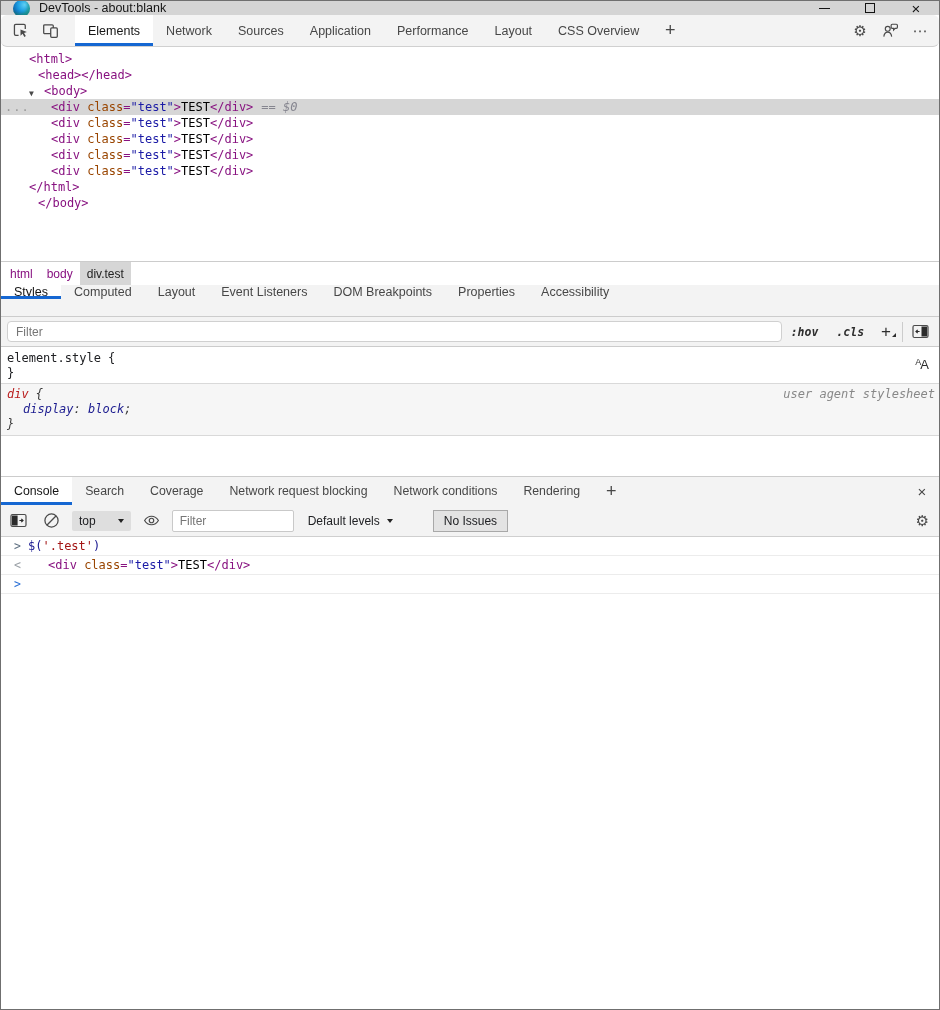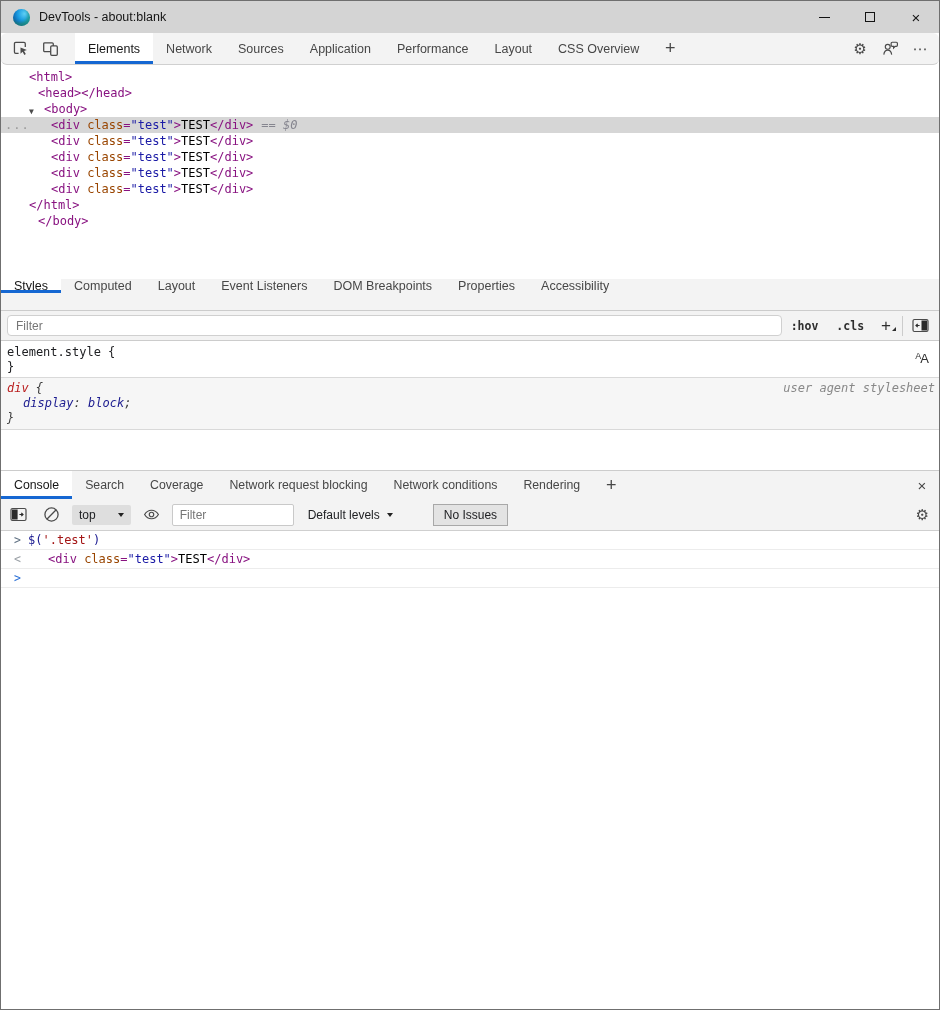--- a/index.html
+++ b/index.html
@@ -3,21 +3,21 @@
 <meta charset="utf-8">
 <style>
   * { box-sizing: border-box; }
   html,body { margin:0; padding:0; background:#fff; }
   .window{
     width:940px; height:1010px; border:1px solid #6f6f6f; background:#fff;
     display:flex; flex-direction:column; overflow:hidden;
     font-family:"Liberation Sans", sans-serif; color:#1a1a1a;
   }
   
-  .titlebar{ height:32px; flex:0 0 auto; background:#d4d4d4; display:flex; align-items:center; }
+  .titlebar{ height:14px; flex:0 0 auto; background:#d4d4d4; display:flex; align-items:center; }
   .edge-logo{ width:17px; height:17px; margin-left:12px; border-radius:50%;
     background: radial-gradient(circle at 68% 28%, #5fd0f5 0%, #1b9de2 40%, #0c59a4 78%, #0a4a8f 100%);
     box-shadow: inset -2px -3px 3px rgba(32,150,90,.55); }
   .title{ margin-left:9px; font-size:12.5px; color:#141414; }
   .win-controls{ margin-left:auto; display:flex; height:100%; }
   .wbtn{ width:46px; display:flex; align-items:center; justify-content:center; }
   .min-glyph{ width:11px; border-top:1px solid #131313; display:inline-block; }
   .max-glyph{ width:10px; height:10px; border:1px solid #131313; display:inline-block; }
   .close-glyph{ font-size:15px; line-height:1; color:#131313; }
   
@@ -58,21 +58,21 @@
   .styles-tabs-row{ height:32px; flex:0 0 auto; background:#f3f3f3; border-bottom:1px solid #ccc;
     display:flex; align-items:flex-start; }
   
   .styles-filter-row{ height:30px; flex:0 0 auto; background:#f3f3f3; border-bottom:1px solid #ccc;
     display:flex; align-items:center; }
   .styles-filter-input{ flex:1; height:21px; margin-left:6px; border:1px solid #d0d0d0;
     border-radius:4px; background:#fff; font-size:12px; padding:0 8px; outline:none;
     font-family:"Liberation Sans",sans-serif; color:#333; }
   .styles-filter-input::placeholder{ color:#767676; }
   .mono-btn{ font-family:"DejaVu Sans Mono",monospace; font-size:11.5px; color:#2e2e2e;
-    padding:0 9px; font-weight:bold; }
+    padding:0 9px; font-weight:bold;font-style:italic; }
   .plus-btn{ position:relative; font-size:17px; font-weight:300; color:#2e2e2e; padding:0 11px 0 8px; }
   .plus-caret{ position:absolute; right:6px; bottom:5px; width:0; height:0;
     border-left:4px solid transparent; border-bottom:4px solid #2e2e2e; }
   .vsep{ width:1px; height:20px; background:#ccc; }
   .panel-toggle{ margin:0 10px 0 9px; display:flex; }
   
   .style-inline{ height:37px; flex:0 0 auto; border-bottom:1px solid #d9d9d9; background:#fff;
     font-family:"DejaVu Sans Mono",monospace; font-size:12px; line-height:15px;
     padding:4px 6px 0; position:relative; color:#202124; }
   .aa-icon{ position:absolute; right:10px; top:8px; color:#2e2e2e; font-family:"Liberation Sans",sans-serif; }
@@ -186,20 +186,25 @@
       <div class="tree-row" style="padding-left: 43px;"><span class="arrow" style="left: 28px;">▼</span><span class="tk-tag">&lt;body&gt;</span></div>
       <div class="tree-row selected" style="padding-left: 50px;"><span class="gutter">...</span><span class="tk-tag">&lt;div </span><span class="tk-attr">class</span><span class="tk-tag">=</span><span class="tk-val">"test"</span><span class="tk-tag">&gt;</span><span class="tk-text">TEST</span><span class="tk-tag">&lt;/div&gt;</span><span class="eq-ref">== $0</span></div>
       <div class="tree-row" style="padding-left: 50px;"><span class="tk-tag">&lt;div </span><span class="tk-attr">class</span><span class="tk-tag">=</span><span class="tk-val">"test"</span><span class="tk-tag">&gt;</span><span class="tk-text">TEST</span><span class="tk-tag">&lt;/div&gt;</span></div>
       <div class="tree-row" style="padding-left: 50px;"><span class="tk-tag">&lt;div </span><span class="tk-attr">class</span><span class="tk-tag">=</span><span class="tk-val">"test"</span><span class="tk-tag">&gt;</span><span class="tk-text">TEST</span><span class="tk-tag">&lt;/div&gt;</span></div>
       <div class="tree-row" style="padding-left: 50px;"><span class="tk-tag">&lt;div </span><span class="tk-attr">class</span><span class="tk-tag">=</span><span class="tk-val">"test"</span><span class="tk-tag">&gt;</span><span class="tk-text">TEST</span><span class="tk-tag">&lt;/div&gt;</span></div>
       <div class="tree-row" style="padding-left: 50px;"><span class="tk-tag">&lt;div </span><span class="tk-attr">class</span><span class="tk-tag">=</span><span class="tk-val">"test"</span><span class="tk-tag">&gt;</span><span class="tk-text">TEST</span><span class="tk-tag">&lt;/div&gt;</span></div>
       <div class="tree-row" style="padding-left: 28px;"><span class="tk-tag">&lt;/html&gt;</span></div>
       <div class="tree-row" style="padding-left: 37px;"><span class="tk-tag">&lt;/body&gt;</span></div>
     </div>
 
+  <div class="crumbs" id="crumbs">
+      <div class="crumb">html</div>
+      <div class="crumb">body</div>
+      <div class="crumb selected">div.test</div>
+    </div>
 
   <div class="styles-tabs-row">
     <div class="tabs" id="styles-tabs">
         <div class="tab active">Styles</div>
         <div class="tab">Computed</div>
         <div class="tab">Layout</div>
         <div class="tab">Event Listeners</div>
         <div class="tab">DOM Breakpoints</div>
         <div class="tab">Properties</div>
         <div class="tab">Accessibility</div>

